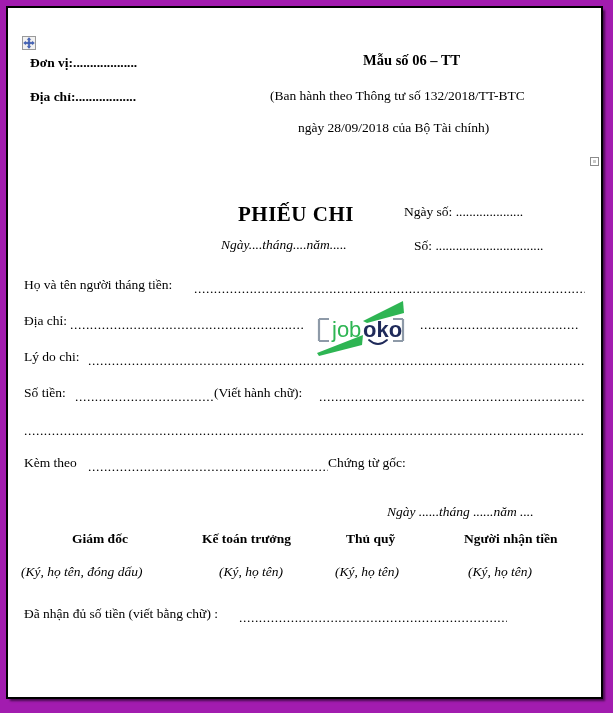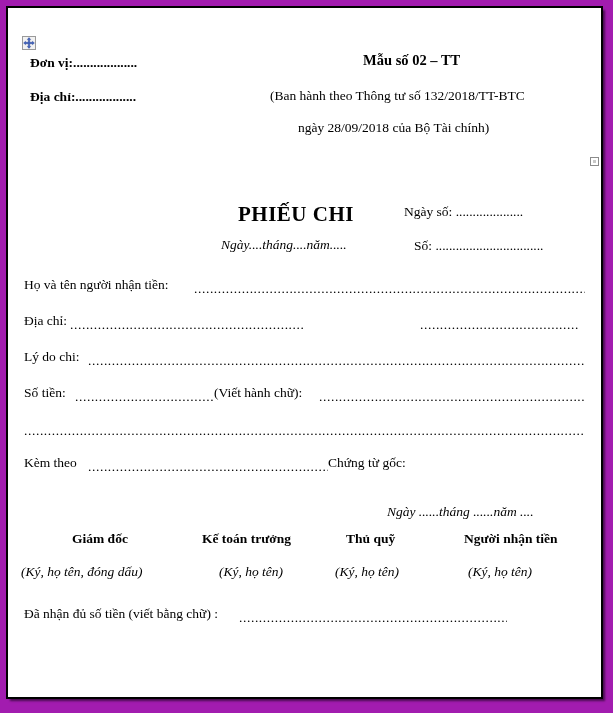--- a/index.html
+++ b/index.html
@@ -116,41 +116,59 @@
     </div>
 
     <div class="resize-handle">
         <i></i>
       </div>
 
     <div class="t b" style="left:22px; top:48px;">Đơn vị:...................</div>
 
     <div class="t b" style="left:22px; top:82px;">Địa chỉ:..................</div>
 
-    <div class="t b" style="left:355px; top:45px; font-size:14.5px;">Mẫu số 02 – TT</div>
+    <div class="t b" style="left:355px; top:45px; font-size:14.5px;">Mẫu số 06 – TT</div>
 
     <div class="t" style="left:262px; top:81px;">(Ban hành theo Thông tư số 132/2018/TT-BTC</div>
 
     <div class="t" style="left:290px; top:113px;">ngày 28/09/2018 của Bộ Tài chính)</div>
 
     <div class="t b" style="left:230px; top:196px; font-size:21px; letter-spacing:0.5px;">PHIẾU CHI</div>
 
     <div class="t" style="left:396px; top:197px;">Ngày số: ....................</div>
 
     <div class="t i" style="left:213px; top:230px;">Ngày....tháng....năm.....</div>
 
     <div class="t" style="left:406px; top:231px;">Số: ................................</div>
 
-    <div class="t" style="left:16px; top:270px;">Họ và tên người nhận tiền:</div>
+    <div class="t" style="left:16px; top:270px;">Họ và tên người tháng tiền:</div>
     <div class="dots" style="left:186px; top:274px; width:391px;">..............................................................................................................................</div>
 
     <div class="t" style="left:16px; top:306px;">Địa chỉ:</div>
     <div class="dots" style="left:62px; top:310px; width:234px;">...............................................................</div>
     <div class="dots" style="left:412px; top:310px; width:165px;">........................................</div>
 
+    <div class="logo">
+      <svg width="112" height="58" viewBox="0 0 112 58">
+
+        <polygon points="58,22 98,2 99,14 62,24" fill="#2EB553"></polygon>
+
+        <polygon points="12,54 58,36 57,46 14,57" fill="#2EB553"></polygon>
+
+        <path d="M14,20 H24 M14,20 V42 M14,42 H24" fill="none" stroke="#8e9aa8" stroke-width="2.2"></path>
+
+        <path d="M98,20 H88 M98,20 V42 M98,42 H88" fill="none" stroke="#8e9aa8" stroke-width="2.2"></path>
+
+        <text x="27" y="38" font-family="Liberation Sans, sans-serif" font-size="22" font-weight="400" fill="#2EB553">job</text>
+
+        <text x="58" y="38" font-family="Liberation Sans, sans-serif" font-size="22" font-weight="bold" fill="#1F2A5A">oko</text>
+
+        <path d="M64,41 Q73,49 82,41" fill="none" stroke="#1F2A5A" stroke-width="1.8" stroke-linecap="round"></path>
+      </svg>
+    </div>
 
     <div class="t" style="left:16px; top:342px;">Lý do chi:</div>
     <div class="dots" style="left:80px; top:346px; width:497px;">...............................................................................................................................................</div>
 
     <div class="t" style="left:16px; top:378px;">Số tiền:</div>
     <div class="dots" style="left:67px; top:382px; width:140px;">...................................</div>
     <div class="t" style="left:206px; top:378px;">(Viết hành chữ):</div>
     <div class="dots" style="left:311px; top:382px; width:266px;">...........................................................................................</div>
 
     <div class="dots" style="left:16px; top:416px; width:561px;">...................................................................................................................................................................................</div>

